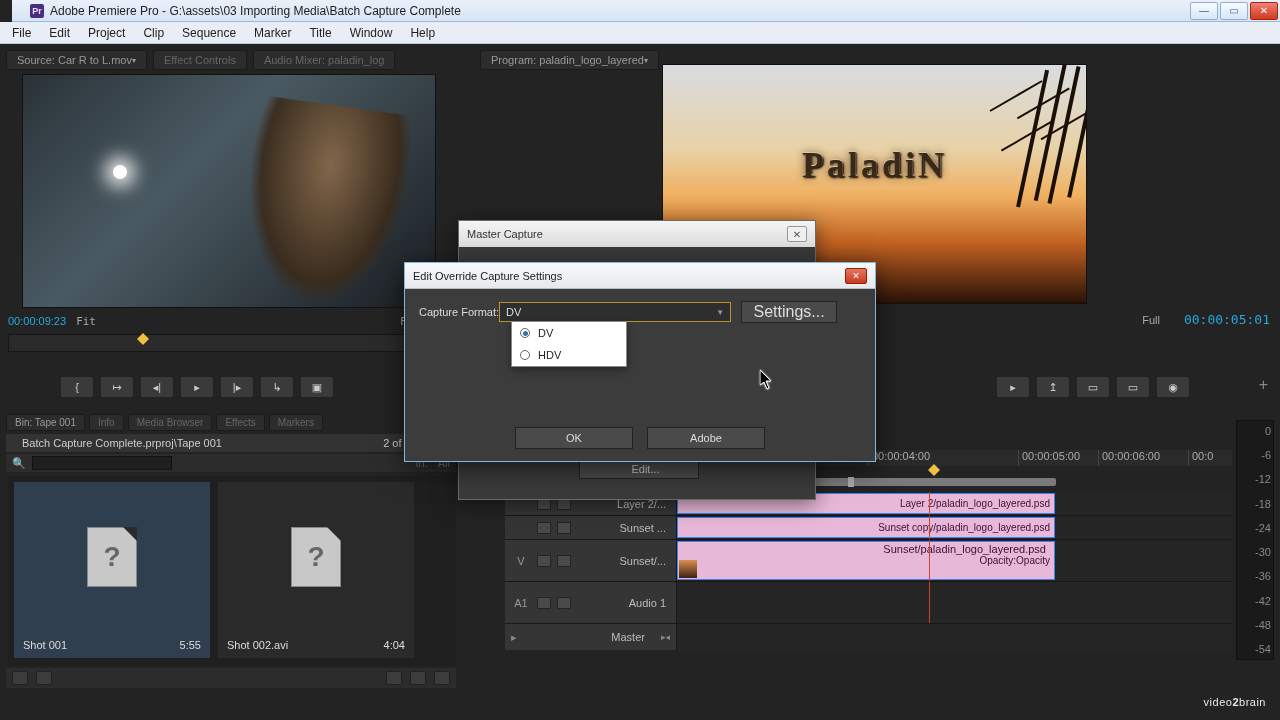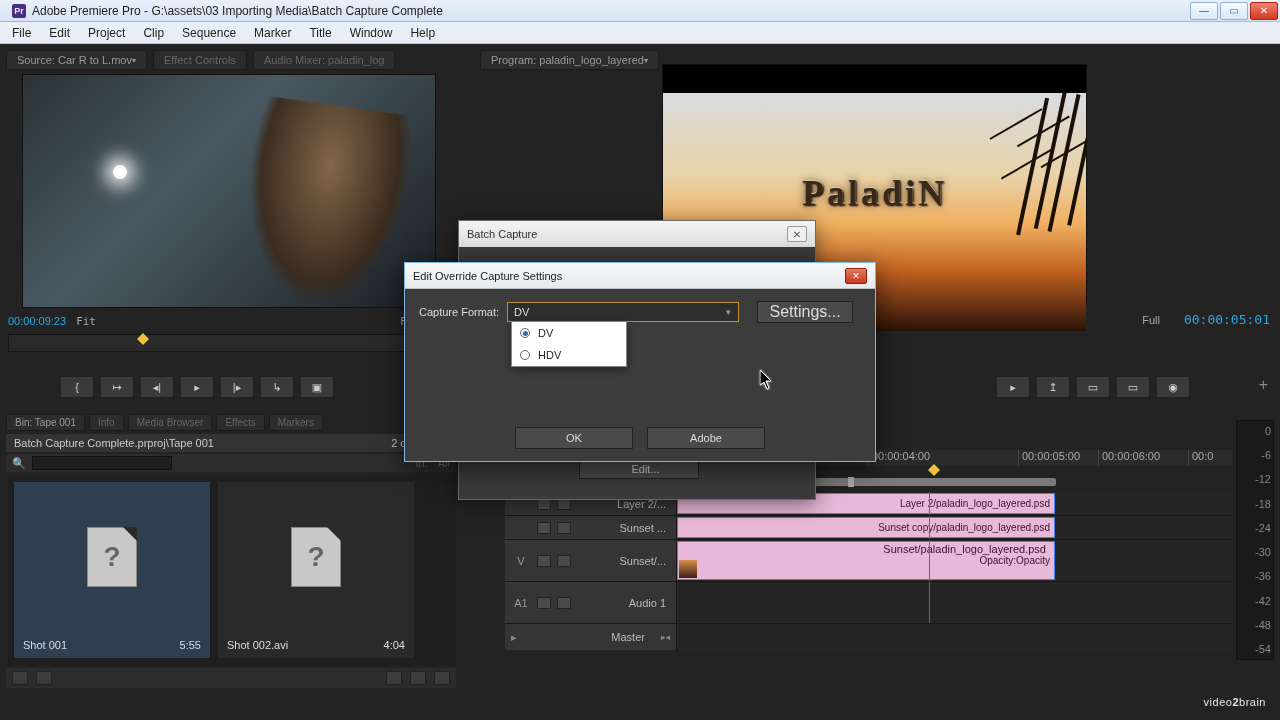--- a/index.html
+++ b/index.html
@@ -1,19 +1,19 @@
 <!DOCTYPE html>
 <html><head>
 <meta charset="utf-8">
 <style>
 * { margin: 0; padding: 0; box-sizing: border-box; font-family: "Segoe UI", Tahoma, sans-serif; font-size: 11px; user-select: none; }
 body { width: 1280px; height: 720px; background: #232323; overflow: hidden; position: relative; }
 
 
-.win-title { height: 22px; background: linear-gradient(#eaf0fa,#d6e4f5); display: flex; align-items: center; padding-left: 12px; border-bottom: 1px solid #9fb8d8; }
+.win-title { height: 22px; background: linear-gradient(#eaf0fa,#d6e4f5); display: flex; align-items: center; padding-left: 18px; border-bottom: 1px solid #9fb8d8; margin-left: 12px; }
 .win-title .app-icon { width: 14px; height: 14px; background:#4b2d7f; border-radius:2px; display:flex; align-items:center; justify-content:center; color:#e8d9ff; font-size:9px; font-weight:bold; margin-right:6px; }
 .win-title .title-text { color:#222; font-size:12px; flex:1; }
 .win-title .win-btns { display:flex; gap:2px; margin-right:2px;}
 .win-title .win-btn { width:28px; height:18px; background:linear-gradient(#f7fbff,#d7e6f7); border:1px solid #93aed0; border-radius:2px; display:flex; align-items:center; justify-content:center; color:#3a5a82; font-size:10px;}
 .win-title .win-btn.close { background:linear-gradient(#f08070,#d13a1e); border-color:#a82410; color:#fff;}
 
 
 .menu-bar { height: 22px; background:#e9eef6; display:flex; align-items:center; padding:0 4px; gap:2px; border-bottom:1px solid #b7c6db;}
 .menu-bar .mi { padding:2px 8px; color:#222; font-size:12px; border-radius:2px;}
 
@@ -23,21 +23,21 @@
 .src-tabs { position:absolute; left:6px; top:6px; height:20px; display:flex; gap:6px; align-items:center;}
 .tab { background:#2c2c2c; color:#999; padding:3px 10px; border:1px solid #1a1a1a; border-radius:2px 2px 0 0; font-size:11px; display:flex; align-items:center; }
 .tab .chev { font-size:8px;}
 .tab.dim { color:#666;}
 .source-view { position:absolute; left:22px; top:30px; width:414px; height:234px; background:#000; border:1px solid #111;}
 .source-view .scene { width:100%; height:100%; background:linear-gradient(135deg,#2a3239 0%,#4a5a62 40%,#1a1e22 100%); position:relative; overflow:hidden;}
 .source-view .scene::before{content:''; position:absolute; left:90px; top:90px; width:14px; height:14px; background:#fff; border-radius:50%; box-shadow:0 0 18px 8px rgba(255,255,255,.9);}
 .source-view .figure { position:absolute; right:30px; top:30px; width:160px; height:200px; background:radial-gradient(ellipse at 50% 30%,#8a6a4a 0%,#3a2a1a 60%,transparent 70%); transform:rotate(8deg); opacity:.9;}
 .prog-tabs { position:absolute; left:480px; top:6px; height:20px; display:flex; gap:6px; align-items:center;}
 .program-view { position:absolute; left:662px; top:20px; width:425px; height:240px; background:#000; border:1px solid #111;}
-.program-view .sky { width:100%; height:100%; background:linear-gradient(#d9dce0 0%,#e8d2a8 35%,#f0b060 55%,#c06020 75%,#2a1208 100%); position:relative; overflow:hidden;margin-top:28px;}
+.program-view .sky { width:100%; height:100%; background:linear-gradient(#d9dce0 0%,#e8d2a8 35%,#f0b060 55%,#c06020 75%,#2a1208 100%); position:relative; overflow:hidden;}
 .program-view .branches { position:absolute; right:0; top:0; width:180px; height:160px; }
 .program-view .branches::before,.program-view .branches::after{content:''; position:absolute; background:#1a1008;}
 .program-view .branches::before{right:20px; top:0; width:4px; height:140px; transform:rotate(12deg); box-shadow: -14px 0 0 #1a1008, -30px 10px 0 #1a1008, 18px -10px 0 #1a1008;}
 .program-view .branches::after{right:40px; top:30px; width:60px; height:2px; transform:rotate(-30deg); box-shadow: 20px 20px 0 #1a1008, -10px 40px 0 #1a1008, 30px 50px 0 #1a1008;}
 .program-view .logo { position:absolute; left:50%; top:42%; transform:translate(-50%,-50%); font-size:36px; font-family:Georgia,serif; font-weight:bold; letter-spacing:3px; color:#3a2818; text-shadow: 0 -1px 0 #d8c8a0, 1px 1px 2px #000, 0 0 8px rgba(50,30,10,.7);}
 
 
 .tc-row { position:absolute; height:18px; display:flex; align-items:center; gap:10px; color:#26a9e0; font-family:monospace; font-size:13px;}
 .tc-row .zoom { color:#aaa; font-size:11px; font-family:inherit;}
 .src-tc  { left:8px;  top:268px; width:450px;}
@@ -48,21 +48,21 @@
 .src-ruler .marker { position:absolute; left:128px; top:-2px; width:12px; height:12px; background:#f0c040; clip-path:polygon(50% 0,100% 50%,50% 100%,0 50%);}
 .transport { position:absolute; height:26px; display:flex; gap:6px; align-items:center;}
 .tbtn { width:34px; height:22px; background:#3a3a3a; border:1px solid #222; border-radius:2px; color:#ccc; display:flex; align-items:center; justify-content:center; font-size:11px;}
 .src-transport { left:60px; top:330px;}
 .prog-transport { right:90px; top:330px;}
 .plus-btn { position:absolute; right:12px; top:332px; color:#888; font-size:16px;}
 
 
 .proj-tabs { position:absolute; left:6px; top:370px; display:flex; gap:4px;}
 .proj-tabs .tab{ font-size:10px; padding:2px 8px;}
-.proj-header { position:absolute; left:6px; top:390px; width:450px; height:18px; background:#333; color:#ccc; display:flex; align-items:center; padding:0 8px; justify-content:space-between;}
+.proj-header { position:absolute; left:6px; top:390px; width:450px; height:18px; background:#333; color:#ccc; display:flex; align-items:center; padding:0 16px; justify-content:space-between;}
 .proj-search { position:absolute; left:6px; top:410px; width:450px; height:18px; background:#2c2c2c; display:flex; align-items:center; padding:0 6px; gap:6px; color:#777;}
 .proj-search .in-lbl { margin-left:auto; margin-right:4px;}
 .bins { position:absolute; left:8px; top:432px; width:448px; height:190px; background:#1f1f1f; display:flex; gap:8px; padding:6px;}
 .bin { width:196px; height:176px; background:#2a2a2a; border:1px solid transparent; position:relative;}
 .bin.sel { background:#2f3f4f; }
 .bin .thumb { position:absolute; left:50%; top:44px; transform:translateX(-50%); width:50px; height:60px; background:#c8c8c8; border:1px solid #888; display:flex; align-items:center; justify-content:center; color:#666; font-size:28px; font-weight:bold;}
 .bin .thumb::before { content:''; position:absolute; right:-1px; top:-1px; width:14px; height:14px; background:#2a2a2a; clip-path:polygon(100% 0,100% 100%,0 0);}
 .bin .name { position:absolute; left:8px; bottom:6px; color:#ddd;}
 .bin .dur  { position:absolute; right:8px; bottom:6px; color:#ddd;}
 .proj-footer { position:absolute; left:6px; top:624px; width:450px; height:20px; background:#2c2c2c; display:flex; align-items:center; gap:8px; padding:0 6px;}
@@ -95,21 +95,21 @@
 .batch-dlg { position:absolute; left:458px; top:176px; width:358px; height:280px; background:#3a3a3a; border:1px solid #6a6a6a; box-shadow:0 4px 20px rgba(0,0,0,.5);}
 .batch-dlg .titlebar { height:26px; background:linear-gradient(#f4f4f4,#dedede); display:flex; align-items:center; padding:0 8px; color:#333; font-size:12px;}
 .batch-dlg .titlebar .x { margin-left:auto; width:20px; height:16px; border:1px solid #999; background:#f0f0f0; color:#555; display:flex; align-items:center; justify-content:center; font-size:10px; border-radius:2px;}
 .batch-dlg .editbtn { position:absolute; left:120px; bottom:20px; width:120px; height:20px; background:#4a4a4a; border:1px solid #222; color:#ccc; display:flex; align-items:center; justify-content:center; font-size:11px;padding-left:13px;}
 
 
 .override-dlg { position:absolute; left:404px; top:218px; width:472px; height:200px; background:#3c3c3c; border:1px solid #7fb7e8; box-shadow:0 6px 24px rgba(0,0,0,.6); z-index:20;}
 .override-dlg .titlebar { height:26px; background:linear-gradient(#f8f9fa,#e6e9ec); display:flex; align-items:center; padding:0 8px; color:#222; font-size:12px; border-bottom:1px solid #b8c0c8;}
 .override-dlg .titlebar .x { margin-left:auto; width:22px; height:16px; background:linear-gradient(#e77860,#c73a20); border:1px solid #902010; color:#fff; display:flex; align-items:center; justify-content:center; font-size:9px; border-radius:2px;}
 .override-dlg .body { padding:12px 14px; color:#ddd;}
-.override-dlg .row1 { display:flex; align-items:center; gap:8px;}
+.override-dlg .row1 { display:flex; align-items:center; }
 .override-dlg .lbl { font-size:11px;}
 .override-dlg .select { width:232px; height:20px; background:#2e2e2e; border:1px solid #c09030; color:#ddd; padding:0 6px; display:flex; align-items:center; justify-content:space-between; font-size:11px;}
 .override-dlg .select .arr { font-size:8px; color:#999;}
 .override-dlg .settings-btn { width:96px; height:22px; background:#4a4a4a; border:1px solid #222; color:#ddd; display:flex; align-items:center; justify-content:center; font-size:16px; margin-left:10px;}
 .override-dlg .dropdown { position:absolute; left:106px; top:58px; width:116px; background:#fff; border:1px solid #888; box-shadow:0 3px 8px rgba(0,0,0,.4); z-index:21;}
 .override-dlg .dropdown .opt { height:22px; display:flex; align-items:center; gap:8px; padding:0 8px; color:#222; font-size:12px;}
 .override-dlg .dropdown .opt .radio { width:10px; height:10px; border:1px solid #666; border-radius:50%; display:flex; align-items:center; justify-content:center;}
 .override-dlg .dropdown .opt .radio.on::after { content:''; width:5px; height:5px; background:#3a6ea8; border-radius:50%;}
 .override-dlg .btnrow { position:absolute; left:0; right:0; bottom:12px; display:flex; justify-content:center; gap:14px;}
 .override-dlg .dbtn { width:118px; height:22px; background:#4a4a4a; border:1px solid #222; color:#ddd; display:flex; align-items:center; justify-content:center; font-size:11px;}
@@ -324,21 +324,21 @@
       <span>-30</span>
       <span>-36</span>
       <span>-42</span>
       <span>-48</span>
       <span>-54</span>
     </div>
   </div>
 
   <div class="batch-dlg">
     <div class="titlebar">
-      <span>Batch Capture</span>
+      <span>Master Capture</span>
       <div class="x">✕</div>
     </div>
     <div class="editbtn">Edit...</div>
   </div>
 
   <div class="override-dlg">
     <div class="titlebar">
       <span>Edit Override Capture Settings</span>
       <div class="x">✕</div>
     </div>

